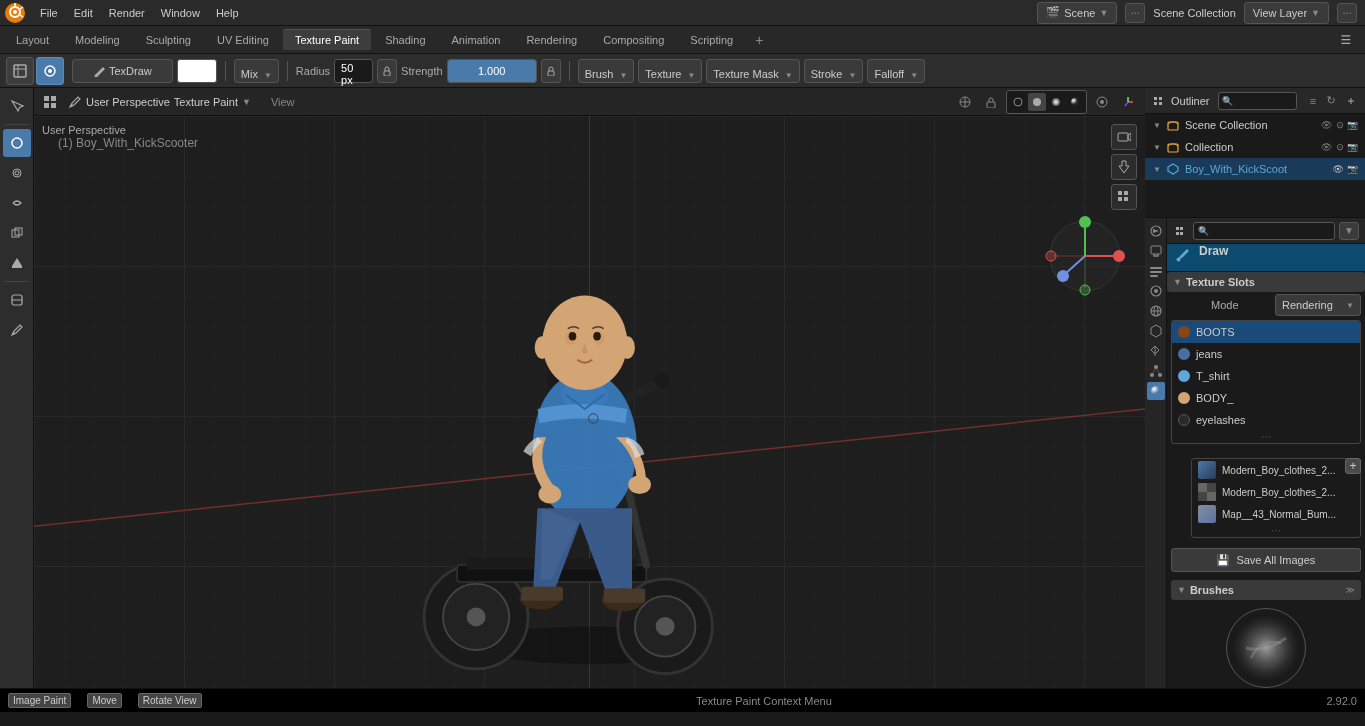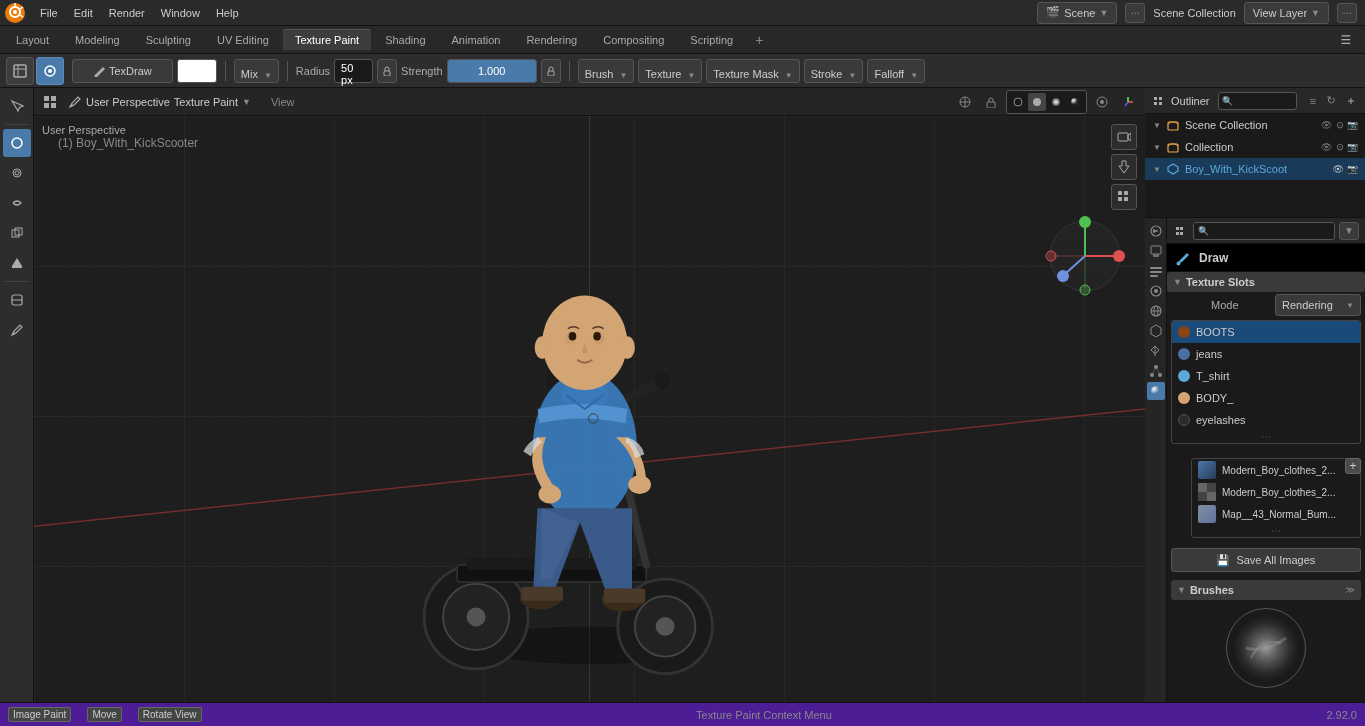--- a/index.html
+++ b/index.html
@@ -384,28 +384,28 @@
       margin: 8px auto;
       display: flex;
       align-items: center;
       justify-content: center;
       overflow: hidden;
     }
 
     
     #status-bar {
       height: 24px;
-      background: #4c1d95;
+      background: #000000;
       display: flex;
       align-items: center;
       padding: 0 8px;
       border-top: 1px solid #111;
       gap: 16px;
       position: fixed;
-      bottom: 0;
+      bottom: 14px;
       left: 0;
       right: 0;
     }
     .status-item {
       display: flex;
       align-items: center;
       gap: 4px;
       font-size: 11px;
       color: #888;
     }
@@ -447,24 +447,24 @@
       flex: 1;
       display: flex;
       flex-direction: column;
       overflow: hidden;
     }
 
     
     .draw-section {
       height: 28px;
       display: flex;
-      align-items: center;
+      align-items: flex-start;
       padding: 0 6px;
       border-bottom: 1px solid #111;
-      background: #000000;
+      background: #0c4a6e;
     }
     .draw-icon {
       width: 20px;
       height: 20px;
       display: flex;
       align-items: center;
       justify-content: center;
       margin-right: 6px;
       color: #5ba8d9;
       font-size: 14px;

